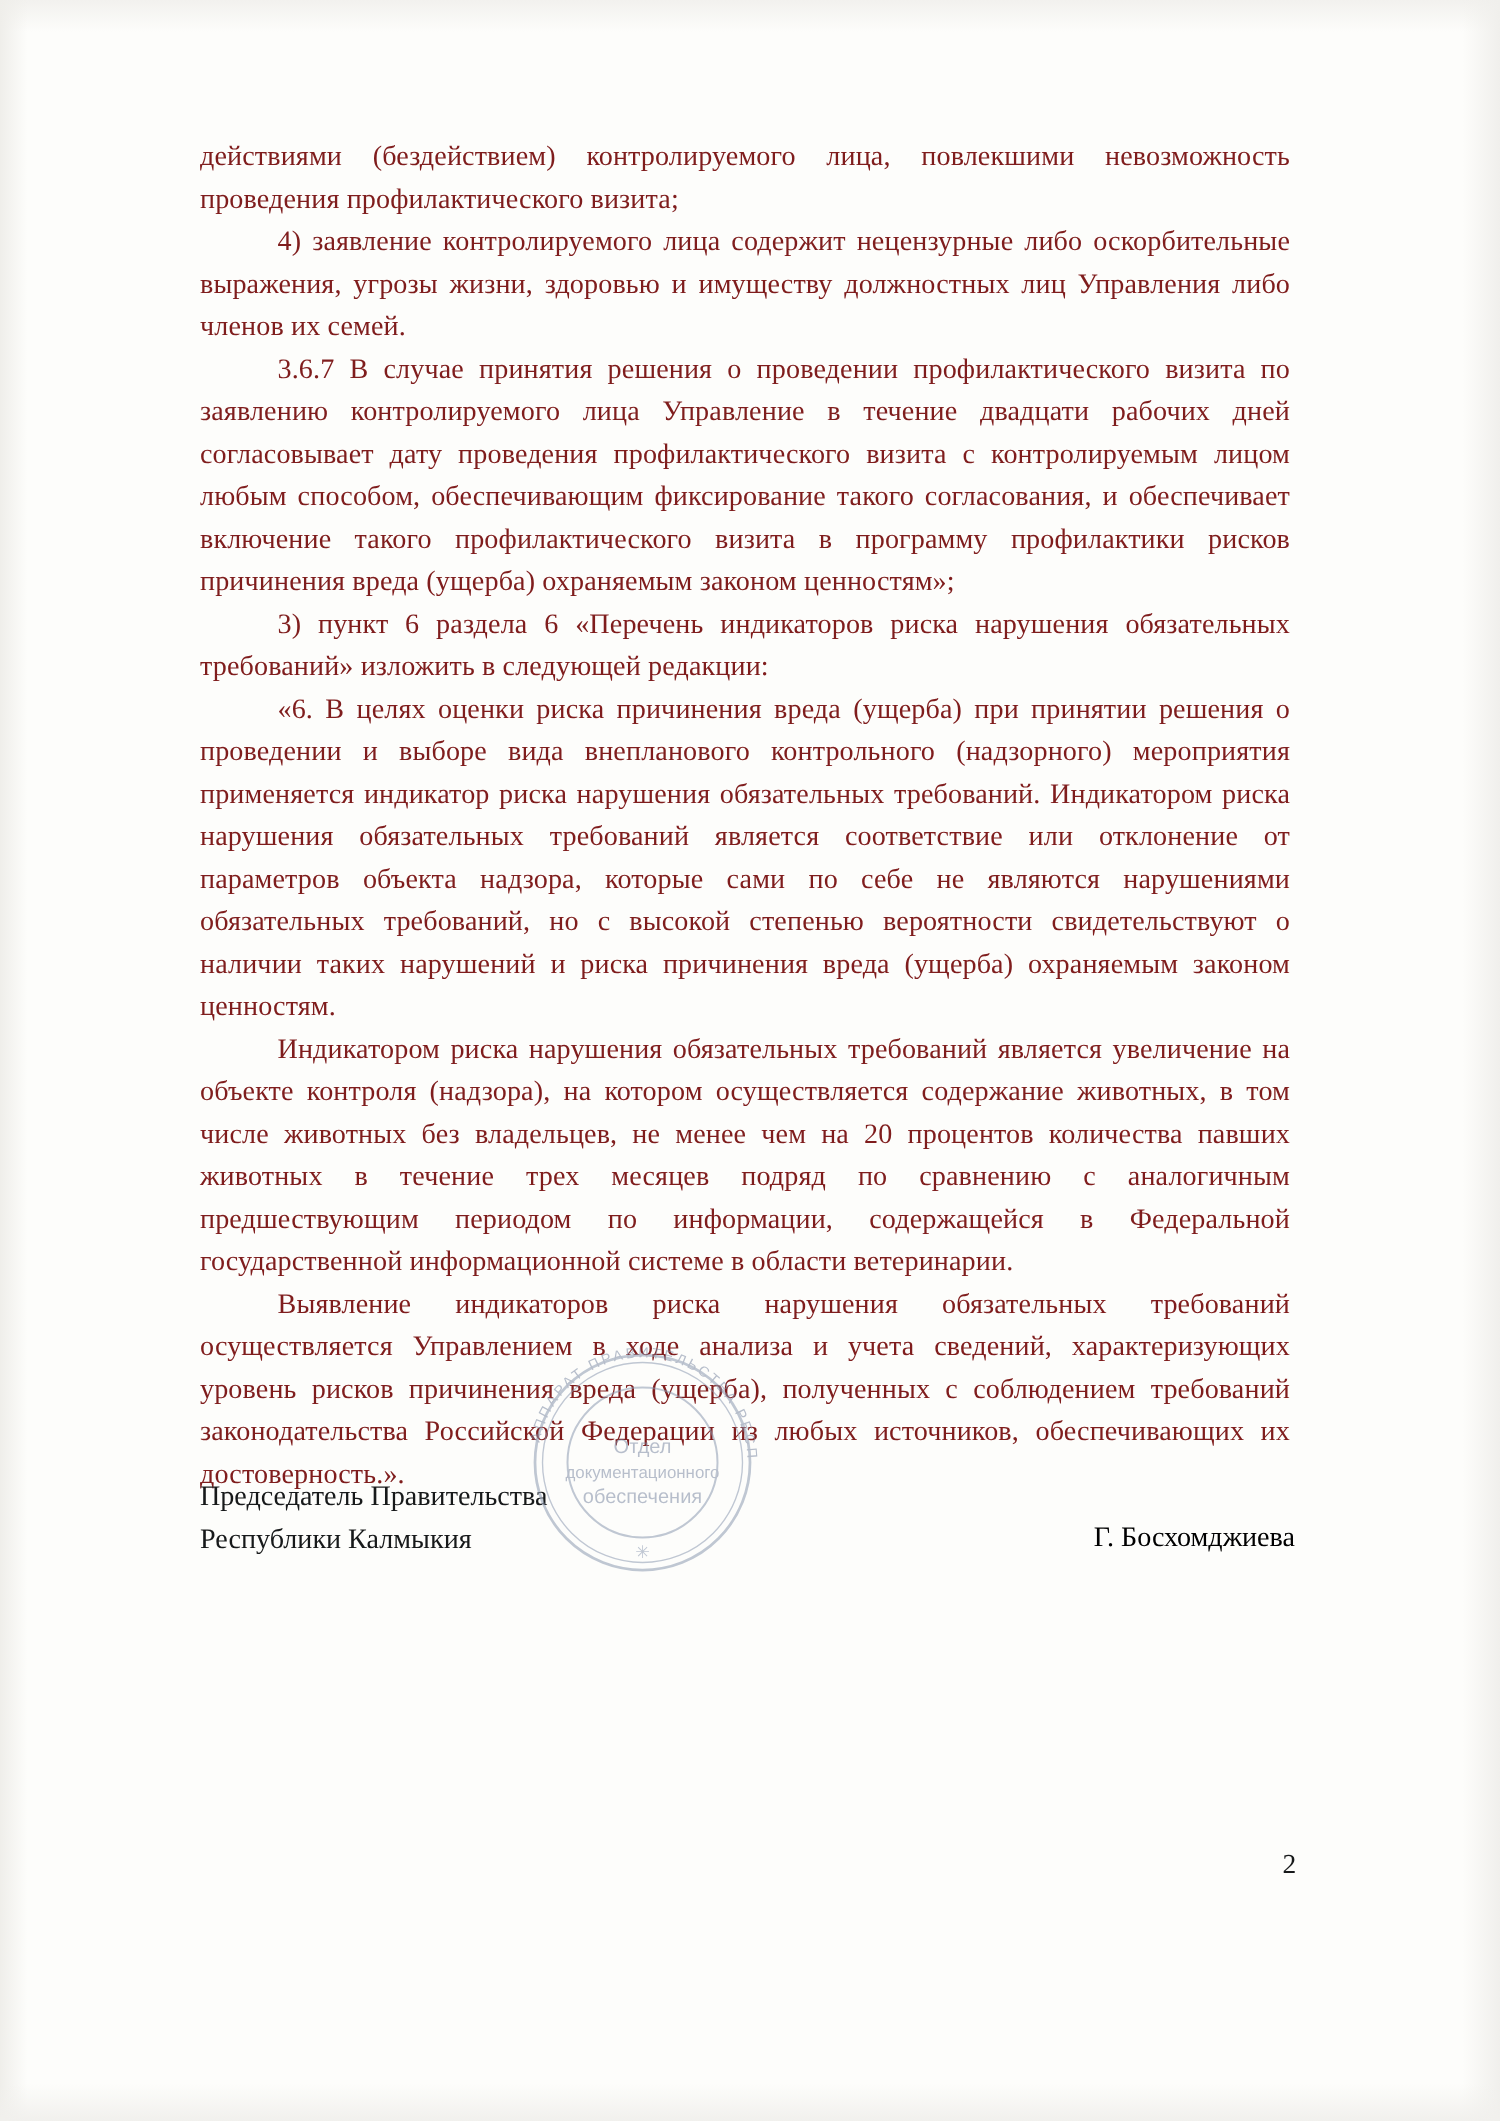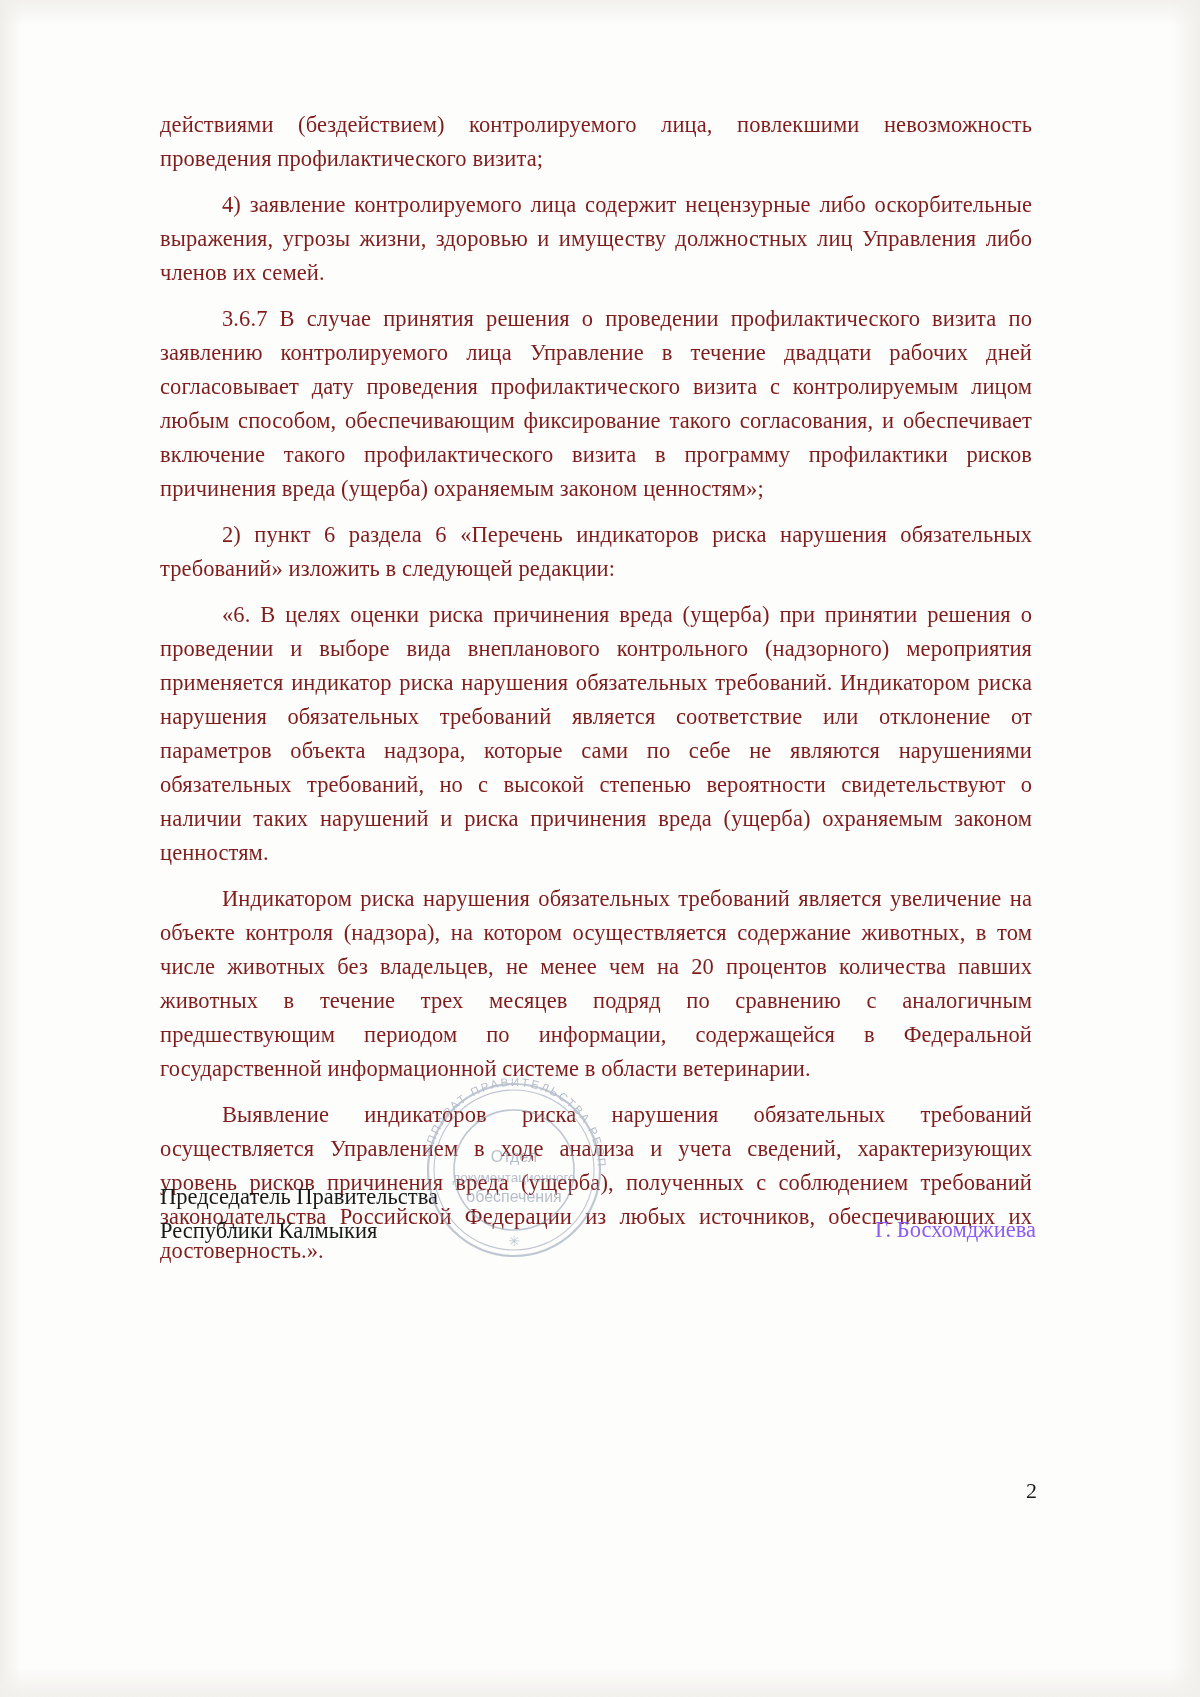--- a/index.html
+++ b/index.html
@@ -49,21 +49,21 @@
   }
   .sig-left {
     font-size: 22.5px;
     line-height: 34px;
     color: #17191a;
     white-space: pre-line;
   }
   .sig-right {
     font-size: 22.5px;
     line-height: 34px;
-    color: #8b5cf6;
+    color: #000000;
     margin-top: 33px;
     padding-right: 4px;
   }
   .stamp {
     position: absolute;
     left: 404px;
     top: 1060px;
     width: 220px;
     height: 220px;
     pointer-events: none;
@@ -96,37 +96,37 @@
     right: 0; top: 0; bottom: 0;
     width: 30px;
     background: linear-gradient(to left, #f0efec, rgba(255,255,255,0));
   }
   .scan-edge-bottom {
     position: absolute;
     left: 0; right: 0; bottom: 0;
     height: 30px;
     background: linear-gradient(to top, #f1f0ed, rgba(255,255,255,0));
   }
-  p.para + p.para { margin-top: 12px; font-family: Liberation Serif, serif; }
+  p.para + p.para { margin-top: 0; font-family: Liberation Serif, serif; }
 </style>
 </head>
 <body>
 
 <div class="page">
 
   <div class="scan-edge-top"></div>
   <div class="scan-edge-left"></div>
   <div class="scan-edge-right"></div>
   <div class="scan-edge-bottom"></div>
 
   <div class="page-inner">
     <p class="para">действиями (бездействием) контролируемого лица, повлекшими невозможность проведения профилактического визита;</p>
     <p class="para indent">4) заявление контролируемого лица содержит нецензурные либо оскорбительные выражения, угрозы жизни, здоровью и имуществу должностных лиц Управления либо членов их семей.</p>
     <p class="para indent">3.6.7 В случае принятия решения о проведении профилактического визита по заявлению контролируемого лица Управление в течение двадцати рабочих дней согласовывает дату проведения профилактического визита с контролируемым лицом любым способом, обеспечивающим фиксирование такого согласования, и обеспечивает включение такого профилактического визита в программу профилактики рисков причинения вреда (ущерба) охраняемым законом ценностям»;</p>
-    <p class="para indent">2) пункт 6 раздела 6 «Перечень индикаторов риска нарушения обязательных требований» изложить в следующей редакции:</p>
+    <p class="para indent">3) пункт 6 раздела 6 «Перечень индикаторов риска нарушения обязательных требований» изложить в следующей редакции:</p>
     <p class="para indent">«6. В целях оценки риска причинения вреда (ущерба) при принятии решения о проведении и выборе вида внепланового контрольного (надзорного) мероприятия применяется индикатор риска нарушения обязательных требований. Индикатором риска нарушения обязательных требований является соответствие или отклонение от параметров объекта надзора, которые сами по себе не являются нарушениями обязательных требований, но с высокой степенью вероятности свидетельствуют о наличии таких нарушений и риска причинения вреда (ущерба) охраняемым законом ценностям.</p>
     <p class="para indent">Индикатором риска нарушения обязательных требований является увеличение на объекте контроля (надзора), на котором осуществляется содержание животных, в том числе животных без владельцев, не менее чем на 20 процентов количества павших животных в течение трех месяцев подряд по сравнению с аналогичным предшествующим периодом по информации, содержащейся в Федеральной государственной информационной системе в области ветеринарии.</p>
     <p class="para indent">Выявление индикаторов риска нарушения обязательных требований осуществляется Управлением в ходе анализа и учета сведений, характеризующих уровень рисков причинения вреда (ущерба), полученных с соблюдением требований законодательства Российской Федерации из любых источников, обеспечивающих их достоверность.».</p>
   </div>
 
   <div class="sig-block">
     <div class="sig-left">Председатель Правительства
 Республики Калмыкия</div>
     <div class="sig-right">Г. Босхомджиева</div>
   </div>

